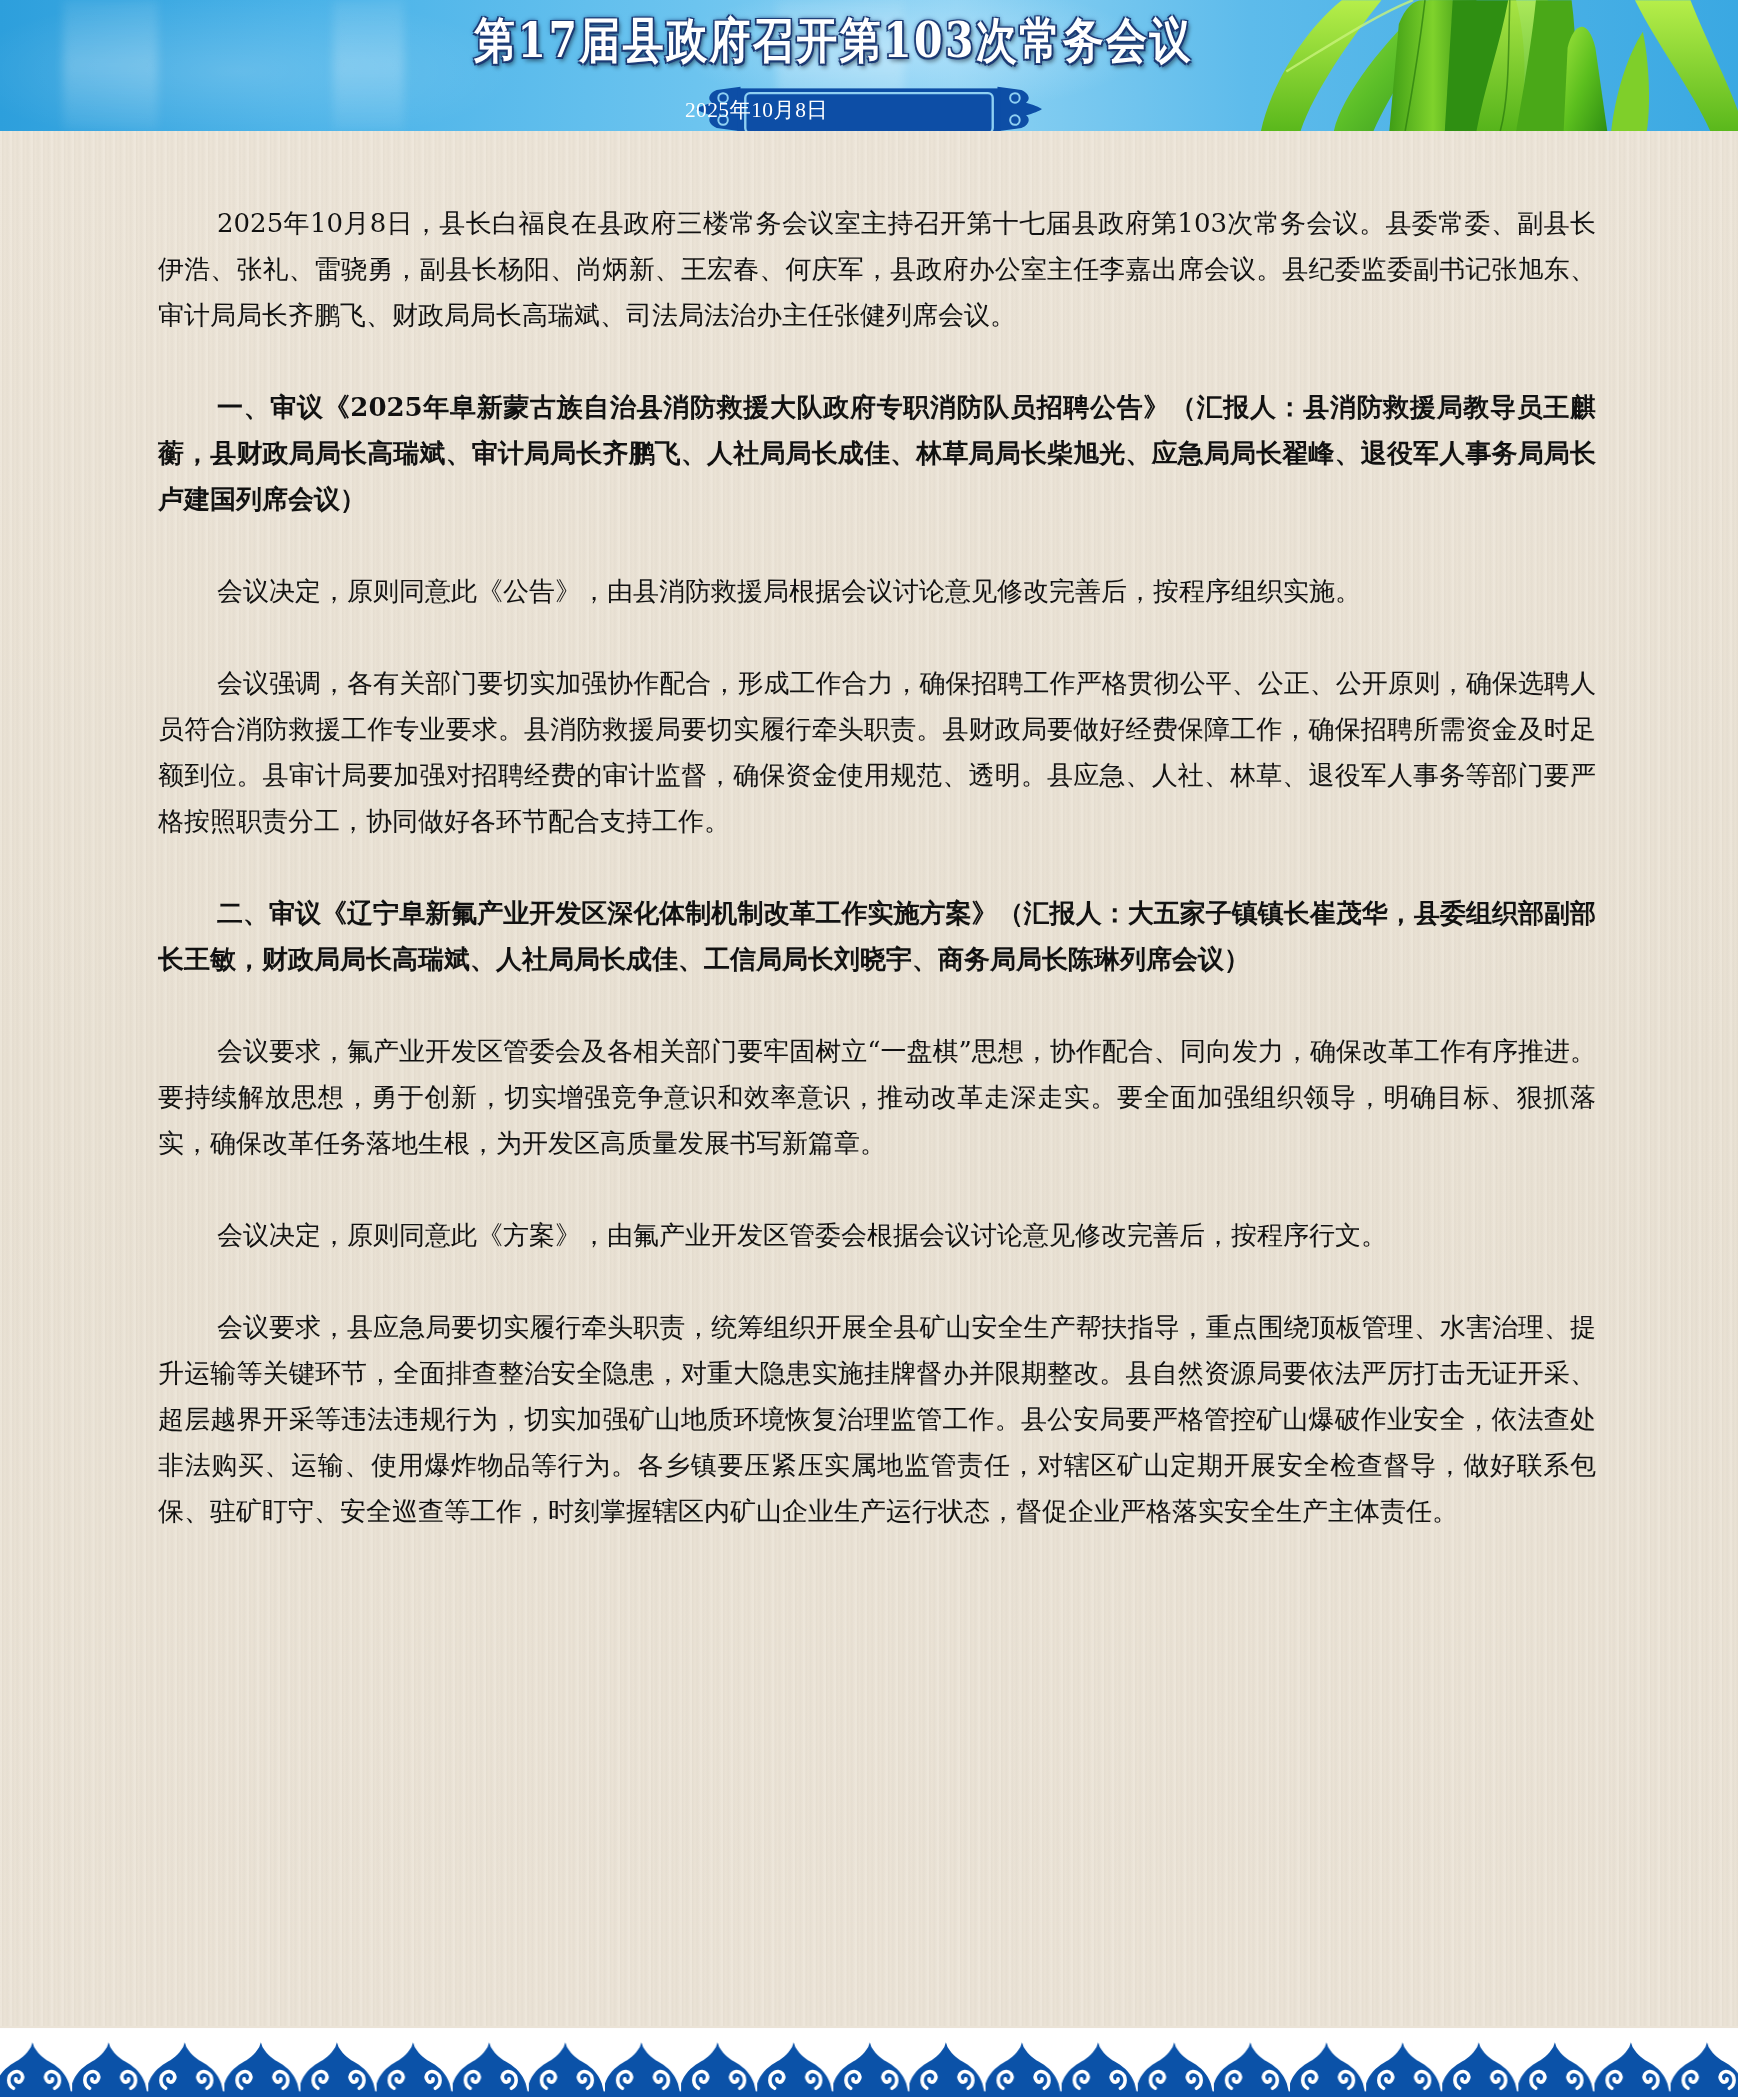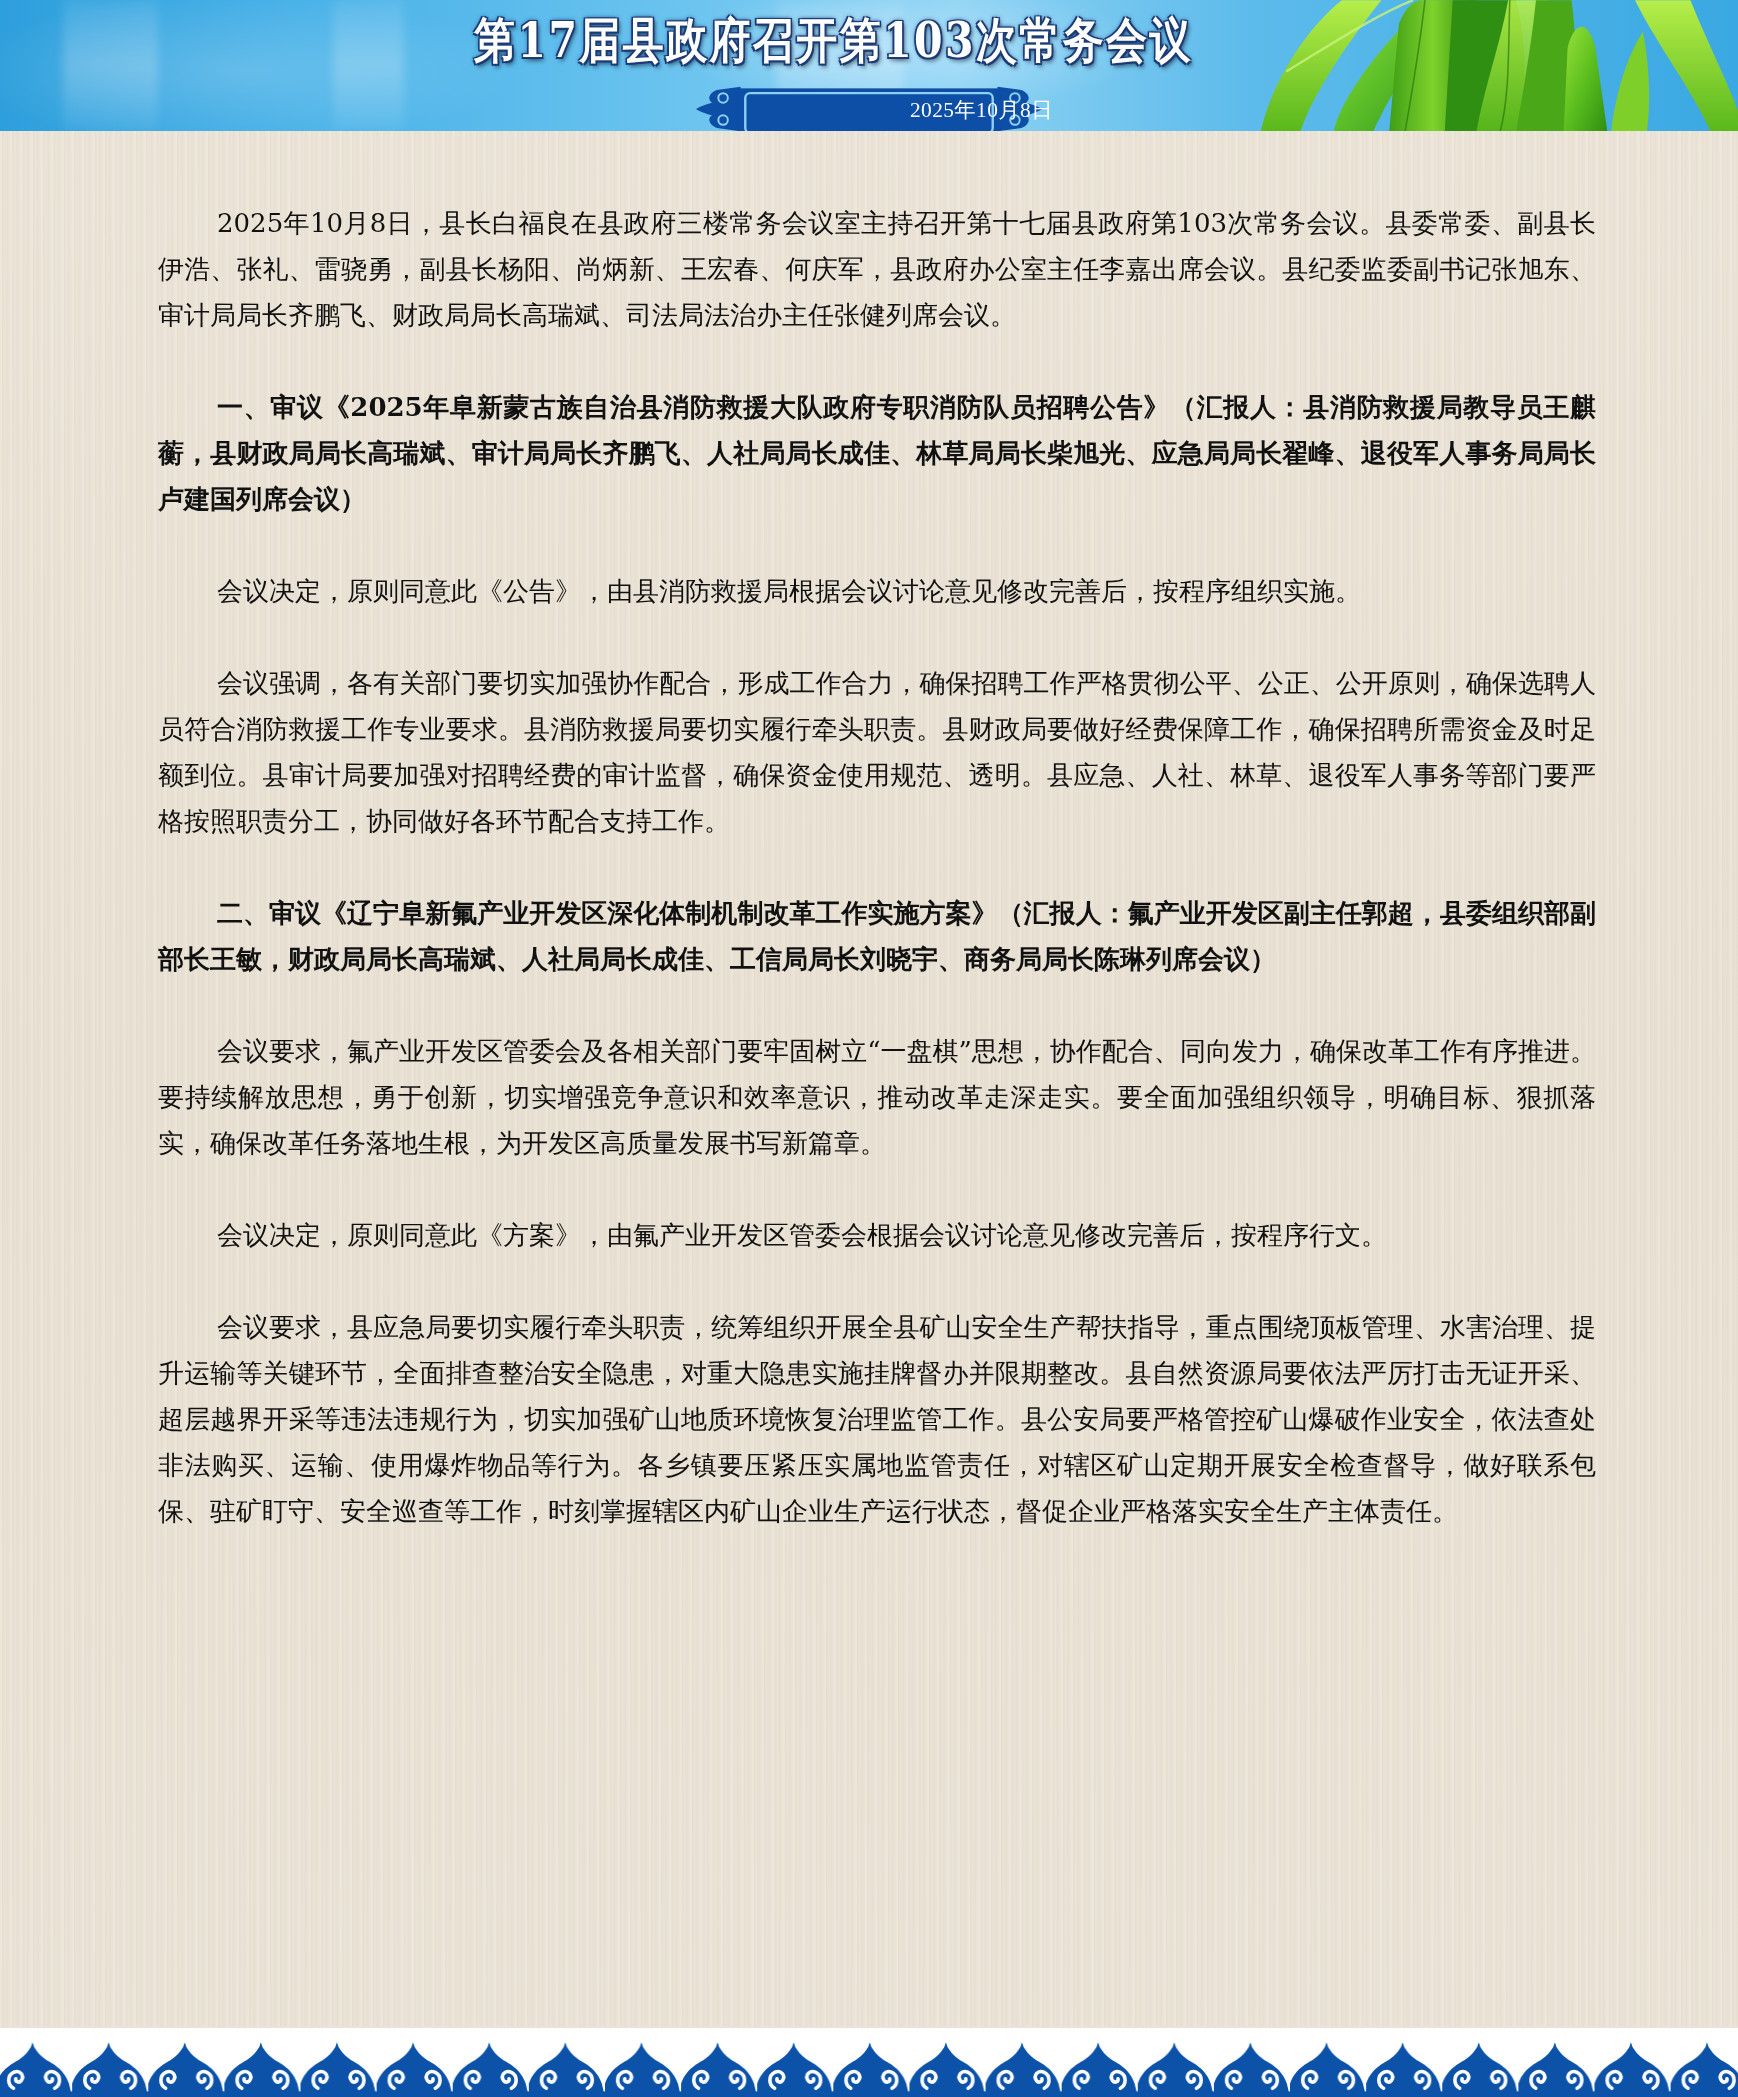--- a/index.html
+++ b/index.html
@@ -59,21 +59,21 @@
       left: 685px;
       top: 82px;
       width: 368px;
       height: 54px;
     }
     .date-badge svg { position: absolute; left: 0; top: 0; }
     .date-text {
       position: absolute;
       left: 0; right: 0;
       top: 12.7px;
-      text-align: right;
+      text-align: left;
       color: #ffffff;
       font-family: "Liberation Serif", "DejaVu Serif", serif;
       font-size: 21.4px;
       letter-spacing: 0.4px;
     }
     
     .paper {
       position: absolute;
       left: 0; top: 131px;
       width: 1738px;
@@ -170,21 +170,21 @@
   </div>
 </div>
 
 <div class="paper"></div>
 
 <div class="content">
   <p>2025年10月8日，县长白福良在县政府三楼常务会议室主持召开第十七届县政府第103次常务会议。县委常委、副县长伊浩、张礼、雷骁勇，副县长杨阳、尚炳新、王宏春、何庆军，县政府办公室主任李嘉出席会议。县纪委监委副书记张旭东、审计局局长齐鹏飞、财政局局长高瑞斌、司法局法治办主任张健列席会议。</p>
   <p class="bold">一、审议《2025年阜新蒙古族自治县消防救援大队政府专职消防队员招聘公告》（汇报人：县消防救援局教导员王麒蘅，县财政局局长高瑞斌、审计局局长齐鹏飞、人社局局长成佳、林草局局长柴旭光、应急局局长翟峰、退役军人事务局局长卢建国列席会议）</p>
   <p>会议决定，原则同意此《公告》，由县消防救援局根据会议讨论意见修改完善后，按程序组织实施。</p>
   <p>会议强调，各有关部门要切实加强协作配合，形成工作合力，确保招聘工作严格贯彻公平、公正、公开原则，确保选聘人员符合消防救援工作专业要求。县消防救援局要切实履行牵头职责。县财政局要做好经费保障工作，确保招聘所需资金及时足额到位。县审计局要加强对招聘经费的审计监督，确保资金使用规范、透明。县应急、人社、林草、退役军人事务等部门要严格按照职责分工，协同做好各环节配合支持工作。</p>
-  <p class="bold">二、审议《辽宁阜新氟产业开发区深化体制机制改革工作实施方案》（汇报人：氟产业开发区副主任郭超，县委组织部副部长王敏，财政局局长高瑞斌、人社局局长成佳、工信局局长刘晓宇、商务局局长陈琳列席会议）</p>
+  <p class="bold">二、审议《辽宁阜新氟产业开发区深化体制机制改革工作实施方案》（汇报人：大五家子镇镇长崔茂华，县委组织部副部长王敏，财政局局长高瑞斌、人社局局长成佳、工信局局长刘晓宇、商务局局长陈琳列席会议）</p>
   <p>会议要求，氟产业开发区管委会及各相关部门要牢固树立“一盘棋”思想，协作配合、同向发力，确保改革工作有序推进。要持续解放思想，勇于创新，切实增强竞争意识和效率意识，推动改革走深走实。要全面加强组织领导，明确目标、狠抓落实，确保改革任务落地生根，为开发区高质量发展书写新篇章。</p>
   <p>会议决定，原则同意此《方案》，由氟产业开发区管委会根据会议讨论意见修改完善后，按程序行文。</p>
   <p>会议要求，县应急局要切实履行牵头职责，统筹组织开展全县矿山安全生产帮扶指导，重点围绕顶板管理、水害治理、提升运输等关键环节，全面排查整治安全隐患，对重大隐患实施挂牌督办并限期整改。县自然资源局要依法严厉打击无证开采、超层越界开采等违法违规行为，切实加强矿山地质环境恢复治理监管工作。县公安局要严格管控矿山爆破作业安全，依法查处非法购买、运输、使用爆炸物品等行为。各乡镇要压紧压实属地监管责任，对辖区矿山定期开展安全检查督导，做好联系包保、驻矿盯守、安全巡查等工作，时刻掌握辖区内矿山企业生产运行状态，督促企业严格落实安全生产主体责任。</p>
 </div>
 
 <div class="ornament">
   <svg width="1738" height="69" viewBox="0 0 2192 87">
     <defs>
       <pattern id="scroll" x="-5" y="0" width="96" height="87" patternUnits="userSpaceOnUse">
 

